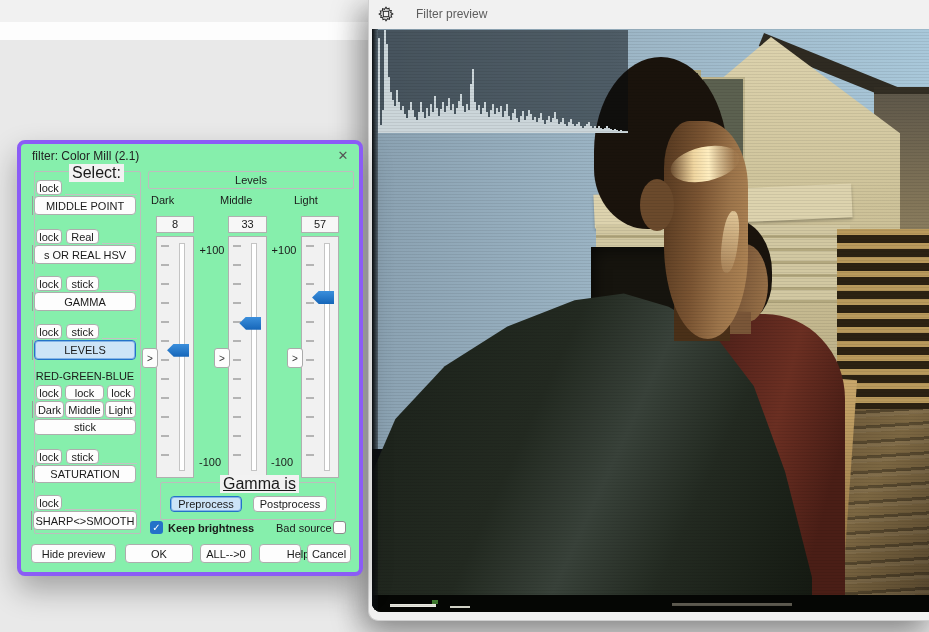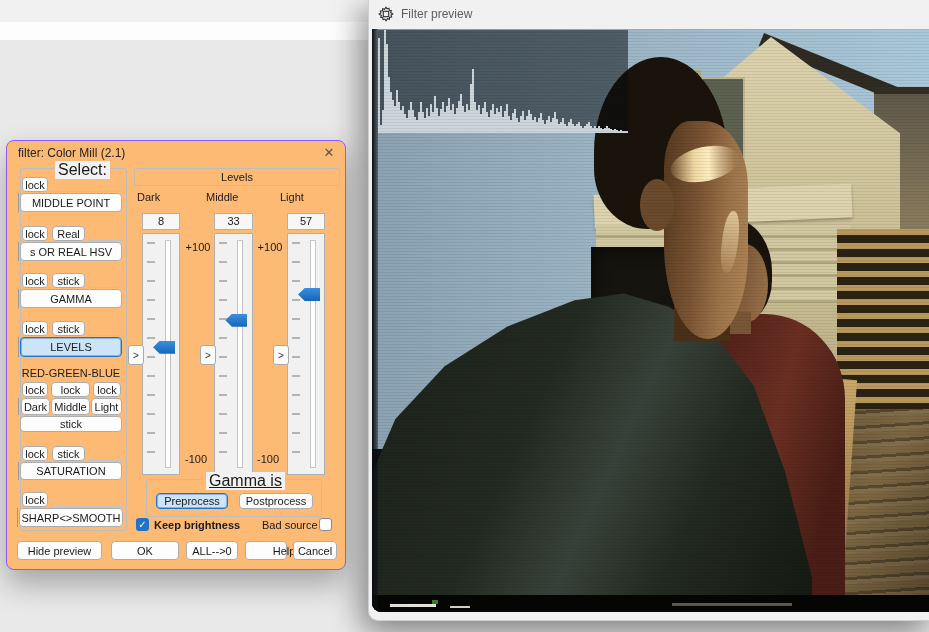--- a/index.html
+++ b/index.html
@@ -9,21 +9,21 @@
 
   
   .bg-strip1{left:0;top:0;width:100%;height:22px;background:#f1f1f1;}
   .bg-strip2{left:0;top:22px;width:100%;height:18px;background:#fdfdfd;}
 
   
   .preview-win{left:368px;top:0;width:561px;height:620px;background:#f1f1f1;
     border-radius:0 0 0 10px;border:1px solid #cfcfcf;border-right:none;border-top:none;
     box-shadow:-12px 6px 28px rgba(0,0,0,.22), 0 14px 30px rgba(0,0,0,.28);}
   .preview-title{left:0;top:0;width:100%;height:29px;}
-  .preview-title .ttl{position:absolute;left:32px;top:7px;font-size:12px;color:#5d5d5d;}
+  .preview-title .ttl{position:absolute;left:47px;top:7px;font-size:12px;color:#5d5d5d;}
   .preview-title .gear{position:absolute;left:9px;top:6px;width:16px;height:16px;}
   .video{left:3px;top:29px;width:558px;height:583px;overflow:hidden;background:#0d1014;border-radius:0 0 0 9px;}
 
   
   .sky{left:0;top:0;width:100%;height:420px;background:linear-gradient(90deg,var(--sky-left) 0%,#9db6c6 45%,var(--sky-right) 100%);}
   .roof-right{left:392px;top:4px;width:185px;height:14px;background:var(--roof);transform:rotate(22deg);transform-origin:left top;}
   .right-wing{left:502px;top:58px;width:56px;height:200px;background:linear-gradient(180deg,#5f584a 0%,#837659 55%,#9a8c6a 100%);border-top:7px solid #332e24;}
   .house{left:228px;top:8px;width:300px;height:437px;
     background:linear-gradient(180deg,var(--house-light) 0%,var(--house) 35%,#c4b88f 65%,#ab9f78 100%);
     clip-path:polygon(57% 0,100% 22%,100% 100%,0 100%,0 33%);}
@@ -64,21 +64,21 @@
   .glint3{left:300px;top:574px;width:120px;height:3px;background:rgba(200,190,170,.45);}
   .left-edge{left:0;top:0;width:6px;height:583px;background:linear-gradient(90deg,#0b0e11,rgba(11,14,17,.4));}
   .scanlines{left:0;top:0;width:100%;height:583px;background:repeating-linear-gradient(180deg,rgba(0,0,0,.07) 0 1px,transparent 1px 3px);pointer-events:none;}
   .vignette{left:0;top:0;width:100%;height:583px;background:radial-gradient(120% 120% at 50% 40%,transparent 60%,rgba(0,0,0,.28) 100%);pointer-events:none;}
 
   .hist{left:6px;top:1px;width:250px;height:103px;background:var(--hist-bg);}
   .hist .bars{position:absolute;inset:0;display:flex;align-items:flex-end;overflow:hidden;}
   .hist .bars div{width:2px;flex:0 0 2px;background:var(--hist-bar);}
 
   
-  .dlg{left:6px;top:140px;width:338px;height:428px;background:#fdba74;border:1px solid #8b5cf6;border-radius:8px;
+  .dlg{left:17px;top:140px;width:338px;height:428px;background:#86efac;border:4px solid #8b5cf6;border-radius:8px;
     box-shadow:0 14px 30px rgba(0,0,0,.3);font-size:11px;color:#1a1a1a;}
   .dlg-title{left:11px;top:5px;font-size:12px;color:#222;}
   .dlg-close{left:310px;top:3px;width:24px;height:18px;text-align:center;line-height:18px;font-size:13px;color:#555;cursor:pointer;}
 
   .btn{position:absolute;background:#fdfdfd;border:1px solid #adadad;border-radius:4px;
     display:flex;align-items:center;justify-content:center;font-size:11px;color:#1a1a1a;box-sizing:border-box;white-space:nowrap;}
   .btn.sel{background:var(--sel-bg);border:1px solid var(--accent);box-shadow:inset 0 0 0 1px rgba(43,124,211,.45);}
   .group{position:absolute;border:1px solid #bdbdbd;border-radius:2px;}
   .glabel{position:absolute;background:#f2f2f2;padding:0 3px;font-size:16px;color:#1a1a1a;}
   .sep{position:absolute;height:1px;background:#c2c2c2;}

